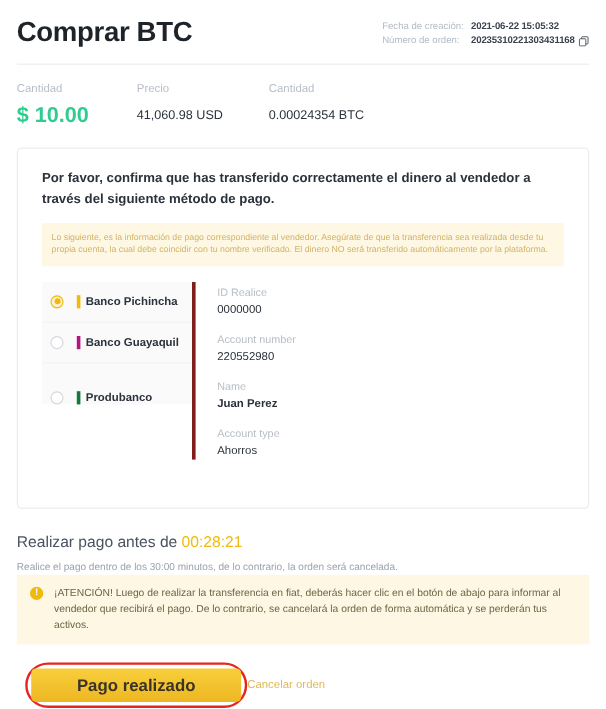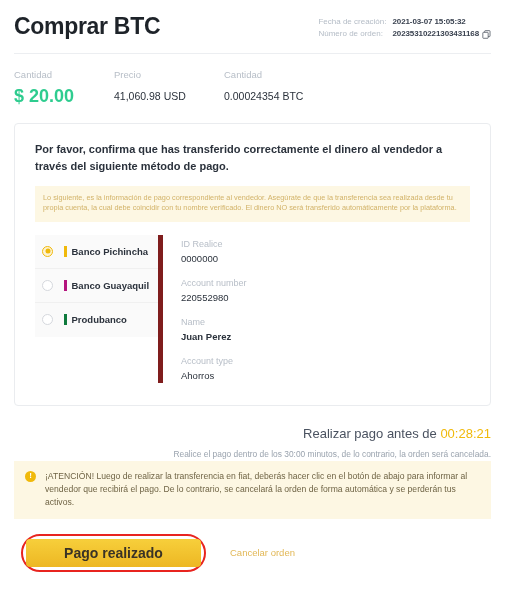--- a/index.html
+++ b/index.html
@@ -93,21 +93,21 @@
     font-weight: normal;
     color: #2b323c;
     line-height: 24px;
   }
 
   
   .card {
     margin-top: 15px;
     border: 1px solid #eaecef;
     border-radius: 4px;
-    padding: 17px 20px 22px 20px;
+    padding: 17px 20px 40px 20px;
   }
   .confirm-text {
     font-size: 11px;
     font-weight: bold;
     line-height: 17px;
     color: #2b323c;
   }
   .notice {
     margin-top: 11px;
     background: #fdf7e3;
@@ -118,33 +118,33 @@
   }
 
   
   .bank-area {
     display: flex;
     margin-top: 13px;
     min-height: 145px;
   }
   .bank-list {
     width: 128px;
-    border-right: 5px solid #7f1d1d;
+    border-right: 3px solid #7f1d1d;
     padding-right: 0;
   }
   .bank-row {
     display: flex;
     align-items: center;
     height: 34px;
     background: #fafafa;
     border-bottom: 1px solid #f0f0f0;
     padding-left: 7px;
     cursor: pointer;
   }
-  .bank-row:last-of-type { border-bottom: none; }
+  .bank-row:last-of-type { border-bottom: none; align-items: flex-end; }
 
   .radio {
     width: 11px;
     height: 11px;
     border-radius: 50%;
     border: 1px solid #d5d8dd;
     background: #ffffff;
     flex: 0 0 auto;
     position: relative;
   }
@@ -189,21 +189,21 @@
   }
   .detail-value {
     font-size: 9.5px;
     color: #2b323c;
     line-height: 14px;
     margin-top: 1px;
   }
   .detail-value.bold { font-weight: bold; }
 
   
-  .timer-section { margin-top: 18px; text-align: right; }
+  .timer-section { margin-top: 18px; }
   .timer-line {
     font-size: 13px;
     color: #4a5260;
     line-height: 20px;
   }
   .timer-value {
     color: #f0b90b;
     font-weight: normal;
   }
   .timer-sub {
@@ -270,58 +270,57 @@
     border: none;
     border-radius: 4px;
     background: linear-gradient(180deg, #f7cf3b 0%, #edb723 100%);
     color: #3a3326;
     font-family: "Liberation Sans", sans-serif;
     font-size: 14px;
     font-weight: bold;
     cursor: pointer;
   }
   .link-cancel {
-    margin-left: 24px;
     font-size: 9.5px;
     color: #e2b857;
     cursor: pointer;
     text-decoration: none;
   }
 </style>
 </head>
 <body>
 
 <div class="page">
 
   <div class="header">
     <div class="page-title">Comprar BTC</div>
     <div class="meta">
       <div class="meta-row">
         <span class="meta-label">Fecha de creación:</span>
-        <span class="meta-value">2021-03-07 15:05:32</span>
+        <span class="meta-value">2021-06-22 15:05:32</span>
       </div>
       <div class="meta-row">
         <span class="meta-label">Número de orden:</span>
         <span class="meta-value">20235310221303431168</span>
         <span class="copy-icon">
           <svg width="9" height="9" viewBox="0 0 14 14" fill="none">
             <rect x="4.2" y="1" width="8.3" height="9.3" rx="1" stroke="#3a4250" stroke-width="1.1"></rect>
             <rect x="1.3" y="3.6" width="8.3" height="9.3" rx="1" fill="#ffffff" stroke="#3a4250" stroke-width="1.1"></rect>
           </svg>
         </span>
       </div>
     </div>
   </div>
 
   <div class="divider"></div>
 
   <div class="amounts">
     <div class="amt-col c1">
       <div class="amt-label">Cantidad</div>
-      <div class="amt-value">$ 20.00</div>
+      <div class="amt-value">$ 10.00</div>
     </div>
     <div class="amt-col c2">
       <div class="amt-label">Precio</div>
       <div class="amt-value small">41,060.98 USD</div>
     </div>
     <div class="amt-col c3">
       <div class="amt-label">Cantidad</div>
       <div class="amt-value small">0.00024354 BTC</div>
     </div>
   </div>

